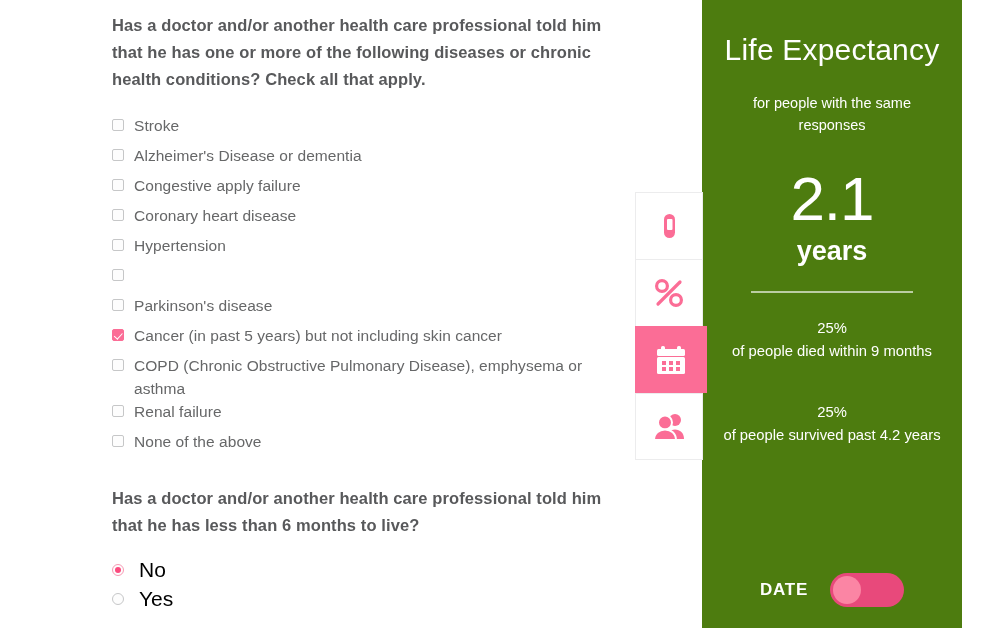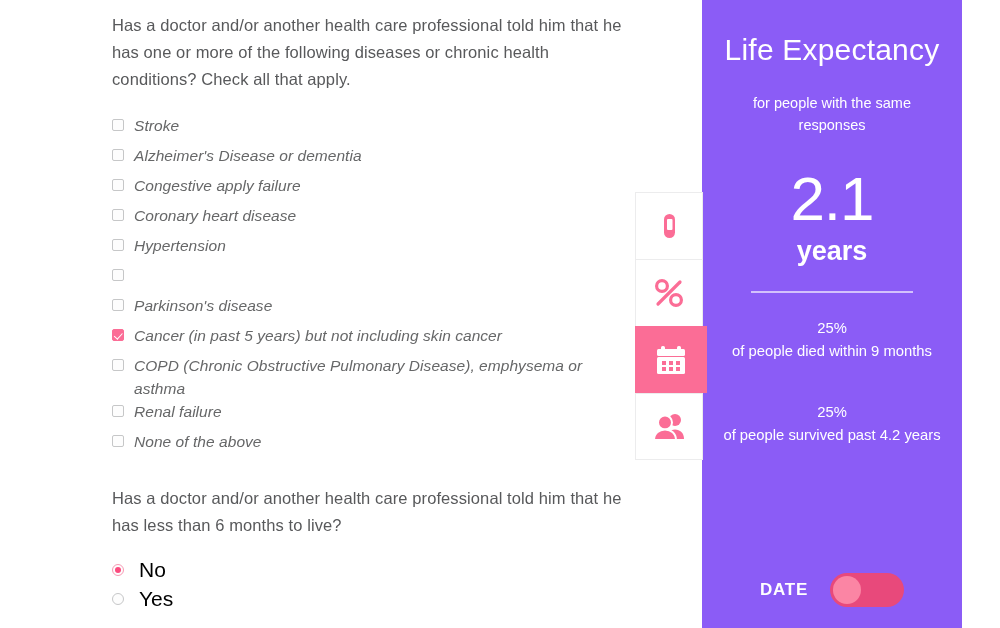--- a/index.html
+++ b/index.html
@@ -22,20 +22,21 @@
     top: 12px;
     width: 520px;
   }
 
   .question-text {
     font-size: 16.5px;
     line-height: 27px;
     color: #58595b;
     margin: 0;
     letter-spacing: 0.1px;
+    font-weight: bold;
   }
 
   #checkbox-group {
     margin-top: 21px;
   }
 
   .check-row {
     display: flex;
     align-items: flex-start;
     min-height: 30px;
@@ -67,21 +68,20 @@
     border: solid #ffffff;
     border-width: 0 1.6px 1.6px 0;
     transform: rotate(42deg);
   }
 
   .check-label {
     font-size: 15.5px;
     line-height: 23px;
     color: #666768;
     letter-spacing: 0.05px;
-    font-style: italic;
   }
 
   #question-two {
     margin-top: 25px;
   }
 
   #radio-group {
     margin-top: 16px;
   }
 
@@ -151,21 +151,21 @@
   }
   .tab svg { display: block; }
 
   
   #result-panel {
     position: absolute;
     left: 702px;
     top: 0;
     width: 260px;
     height: 628px;
-    background: #8b5cf6;
+    background: #4d7c0f;
     color: #ffffff;
     text-align: center;
     box-sizing: border-box;
     z-index: 2;
   }
 
   #panel-title {
     margin: 0;
     padding-top: 30px;
     font-size: 30px;

